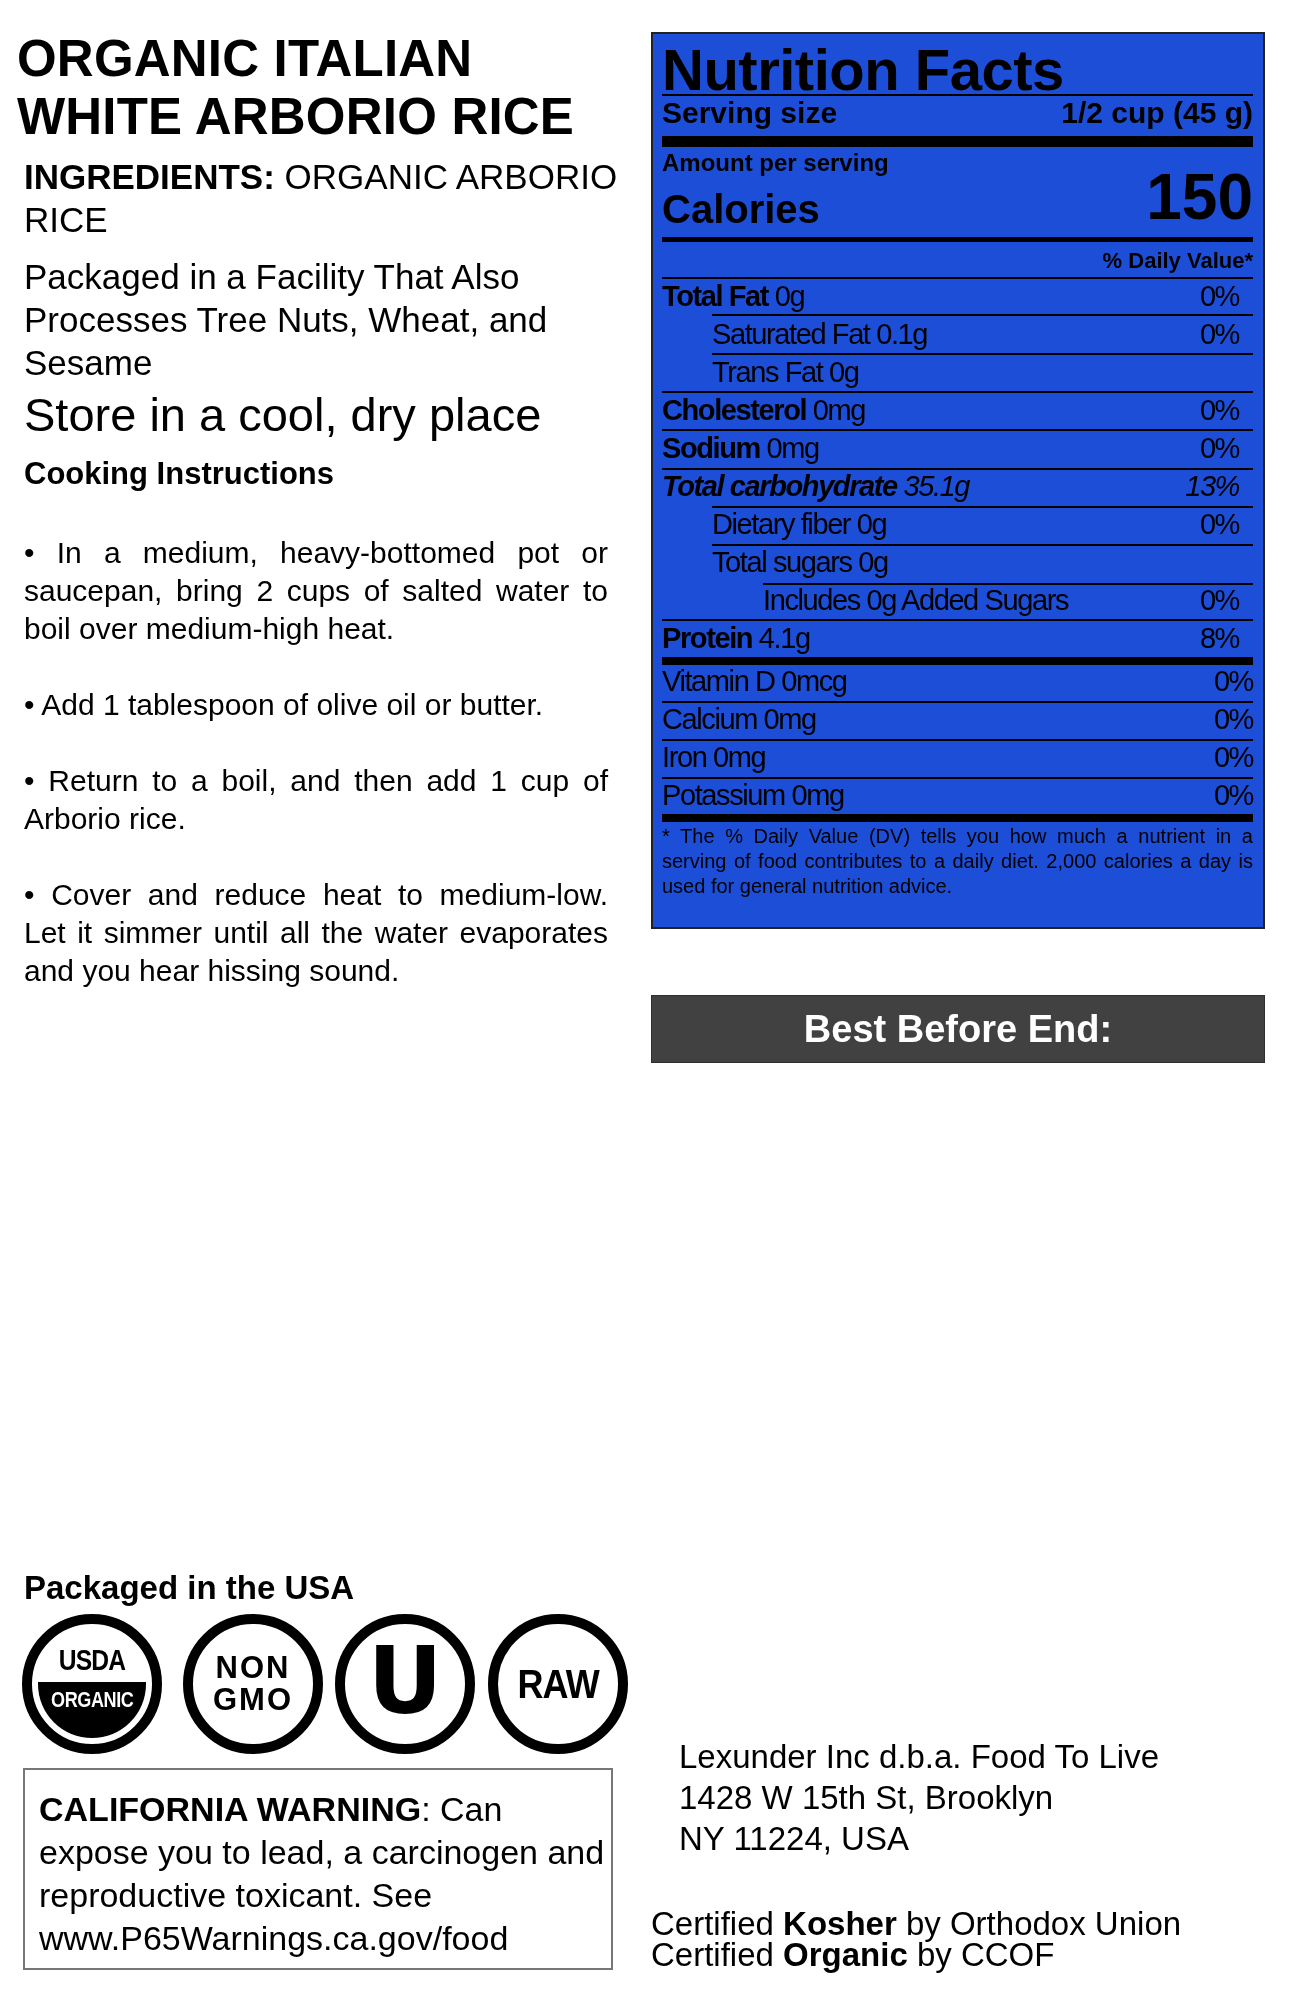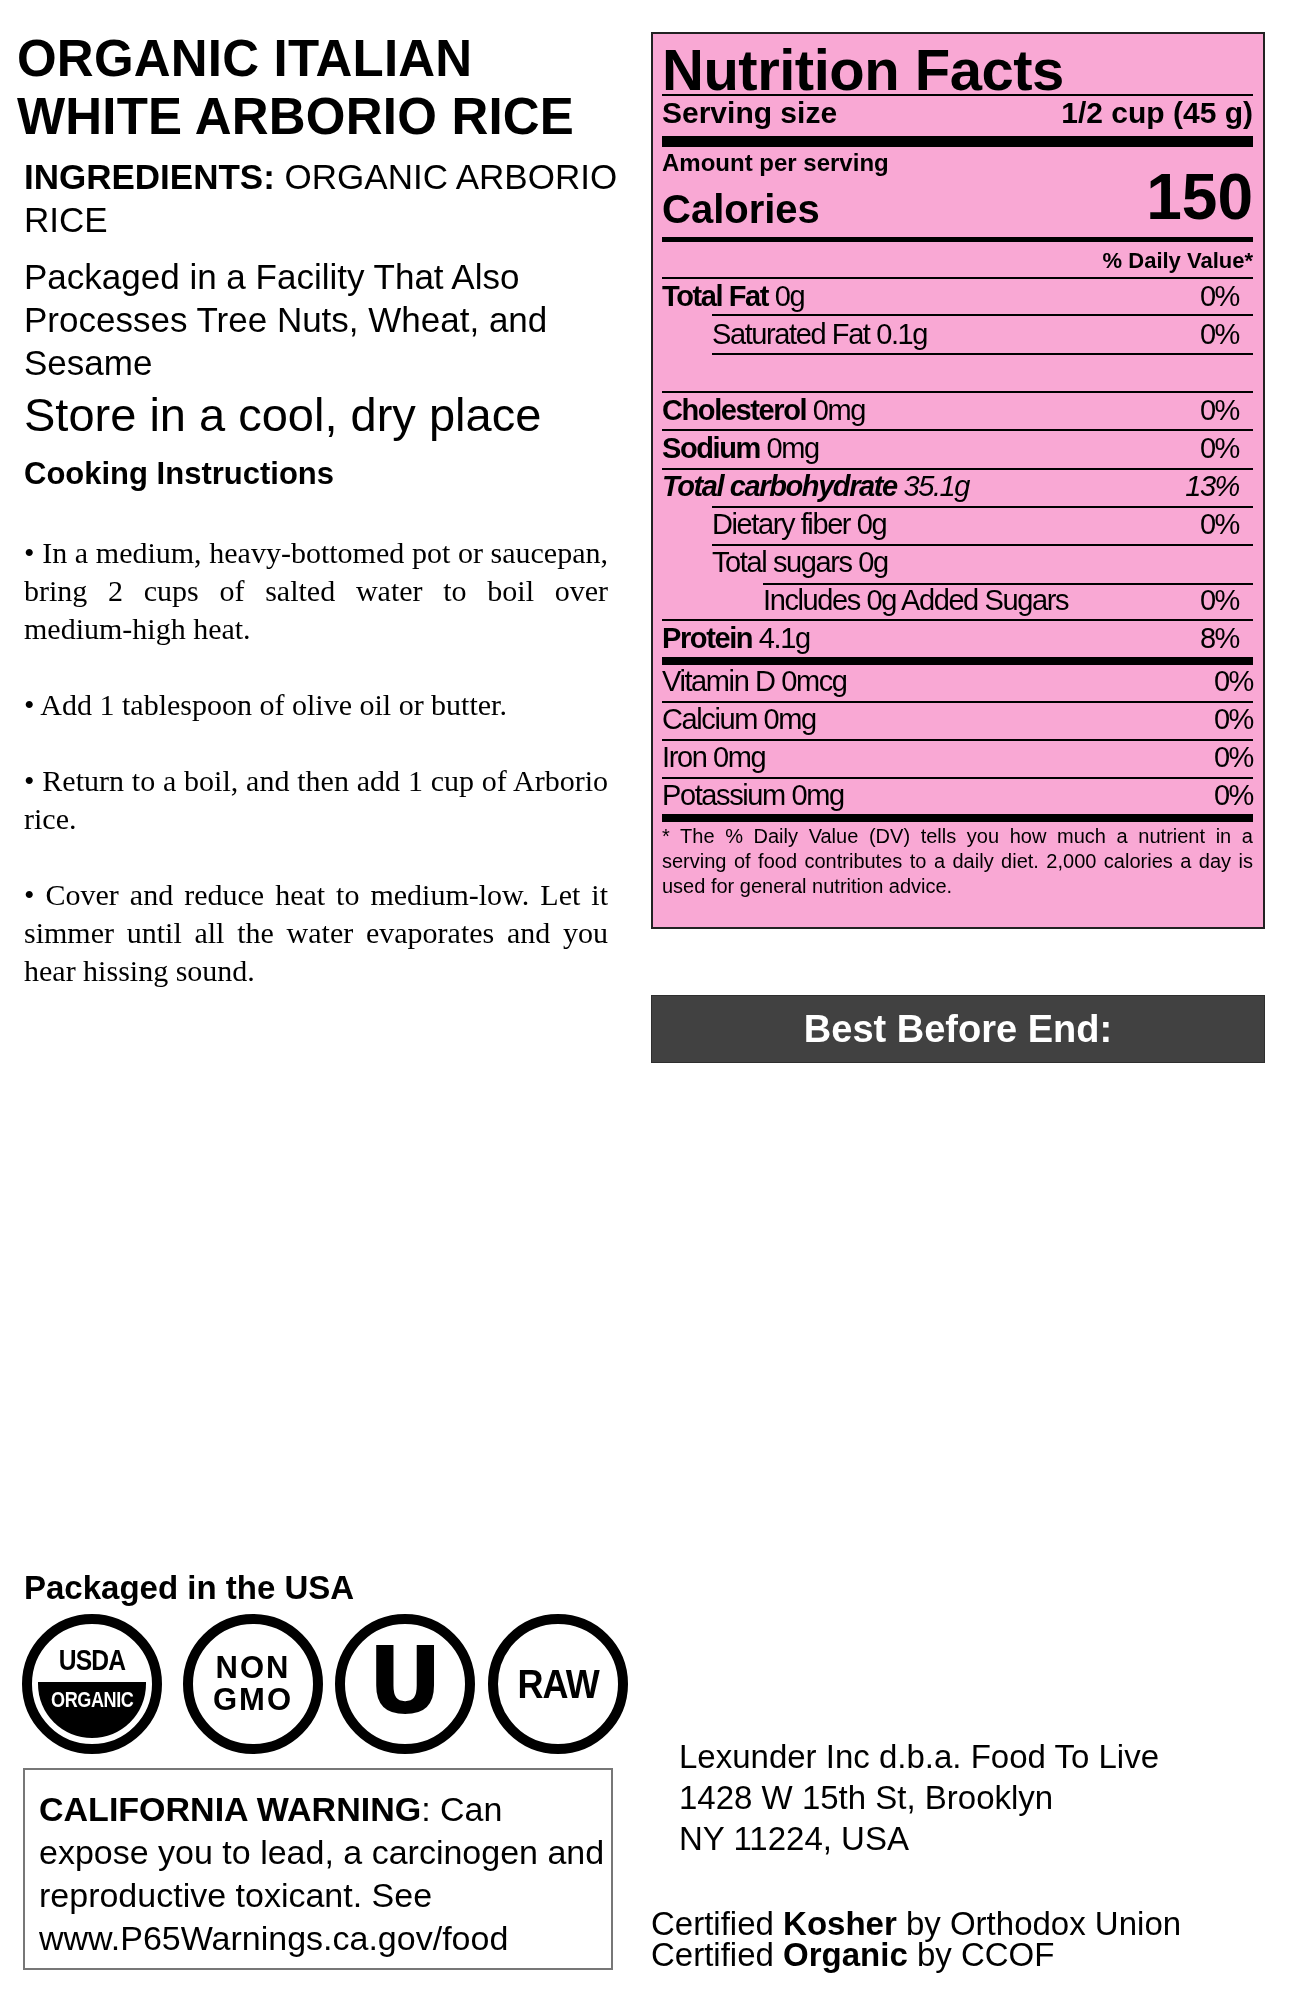--- a/index.html
+++ b/index.html
@@ -25,21 +25,21 @@
   .store {
     left: 24px; top: 393px; width: 600px;
     font-size: 47px; line-height: 43px;
   }
   .cook-head {
     left: 24px; top: 455px; width: 600px;
     font-weight: bold; font-size: 31px; line-height: 38px;
   }
   .cook-list {
     left: 24px; top: 534px; width: 584px;
-    font-size: 30px; line-height: 38px; text-align: justify; font-family: Liberation Serif, serif;
+    font-size: 30px; line-height: 38px; text-align: justify;
   }
   .cook-list p { margin-bottom: 38px; }
 
   .pkg-usa {
     left: 24px; top: 1568px;
     font-weight: bold; font-size: 33px; line-height: 40px;
   }
   .badges { left: 22px; top: 1614px; height: 142px; width: 610px; }
   .badge {
     position: absolute; top: 0; width: 140px; height: 140px; border-radius: 50%;
@@ -68,21 +68,21 @@
   .warning {
     left: 23px; top: 1768px; width: 590px; height: 202px;
     border: 2px solid #777; padding: 18px 6px 0 14px;
     font-size: 34px; line-height: 43px;
   }
   .warning b { font-weight: bold; }
 
   
   .nf {
     left: 651px; top: 32px; width: 614px; height: 897px;
-    border: 2px solid #222; background: #f9a8d4;
+    border: 2px solid #222; background: #1d4ed8;
   }
   .nf-inner { position: absolute; left: 9px; right: 10px; top: 0; bottom: 0; }
   .nf-title {
     position: absolute; left: 0; top: 6px;
     font-weight: bold; font-size: 58px; line-height: 60px; letter-spacing: -0.5px;
   }
   .hr { position: absolute; left: 0; right: 0; background: #000; }
   .serving {
     position: absolute; left: 0; right: 0; top: 62px; height: 34px;
     font-size: 30px; line-height: 34px; font-weight: bold;
@@ -199,20 +199,24 @@
       <span class="pct">0%</span>
     </div>
     <div class="hr" style="top:280px;height:2px;left:50px;"></div>
 
     <div class="row ind1" style="top:282px;">
       <span class="lbl">Saturated Fat 0.1g</span>
       <span class="pct">0%</span>
     </div>
     <div class="hr" style="top:319px;height:2px;left:50px;"></div>
 
+    <div class="row ind1" style="top:320px;">
+      <span class="lbl">Trans Fat 0g</span>
+      <span class="pct"></span>
+    </div>
     <div class="hr" style="top:357px;height:2px;"></div>
 
     <div class="row" style="top:358px;">
       <span class="lbl"><b>Cholesterol</b><span> 0mg</span></span>
       <span class="pct">0%</span>
     </div>
     <div class="hr" style="top:395px;height:2px;"></div>
 
     <div class="row" style="top:396px;">
       <span class="lbl"><b>Sodium</b><span> 0mg</span></span>

